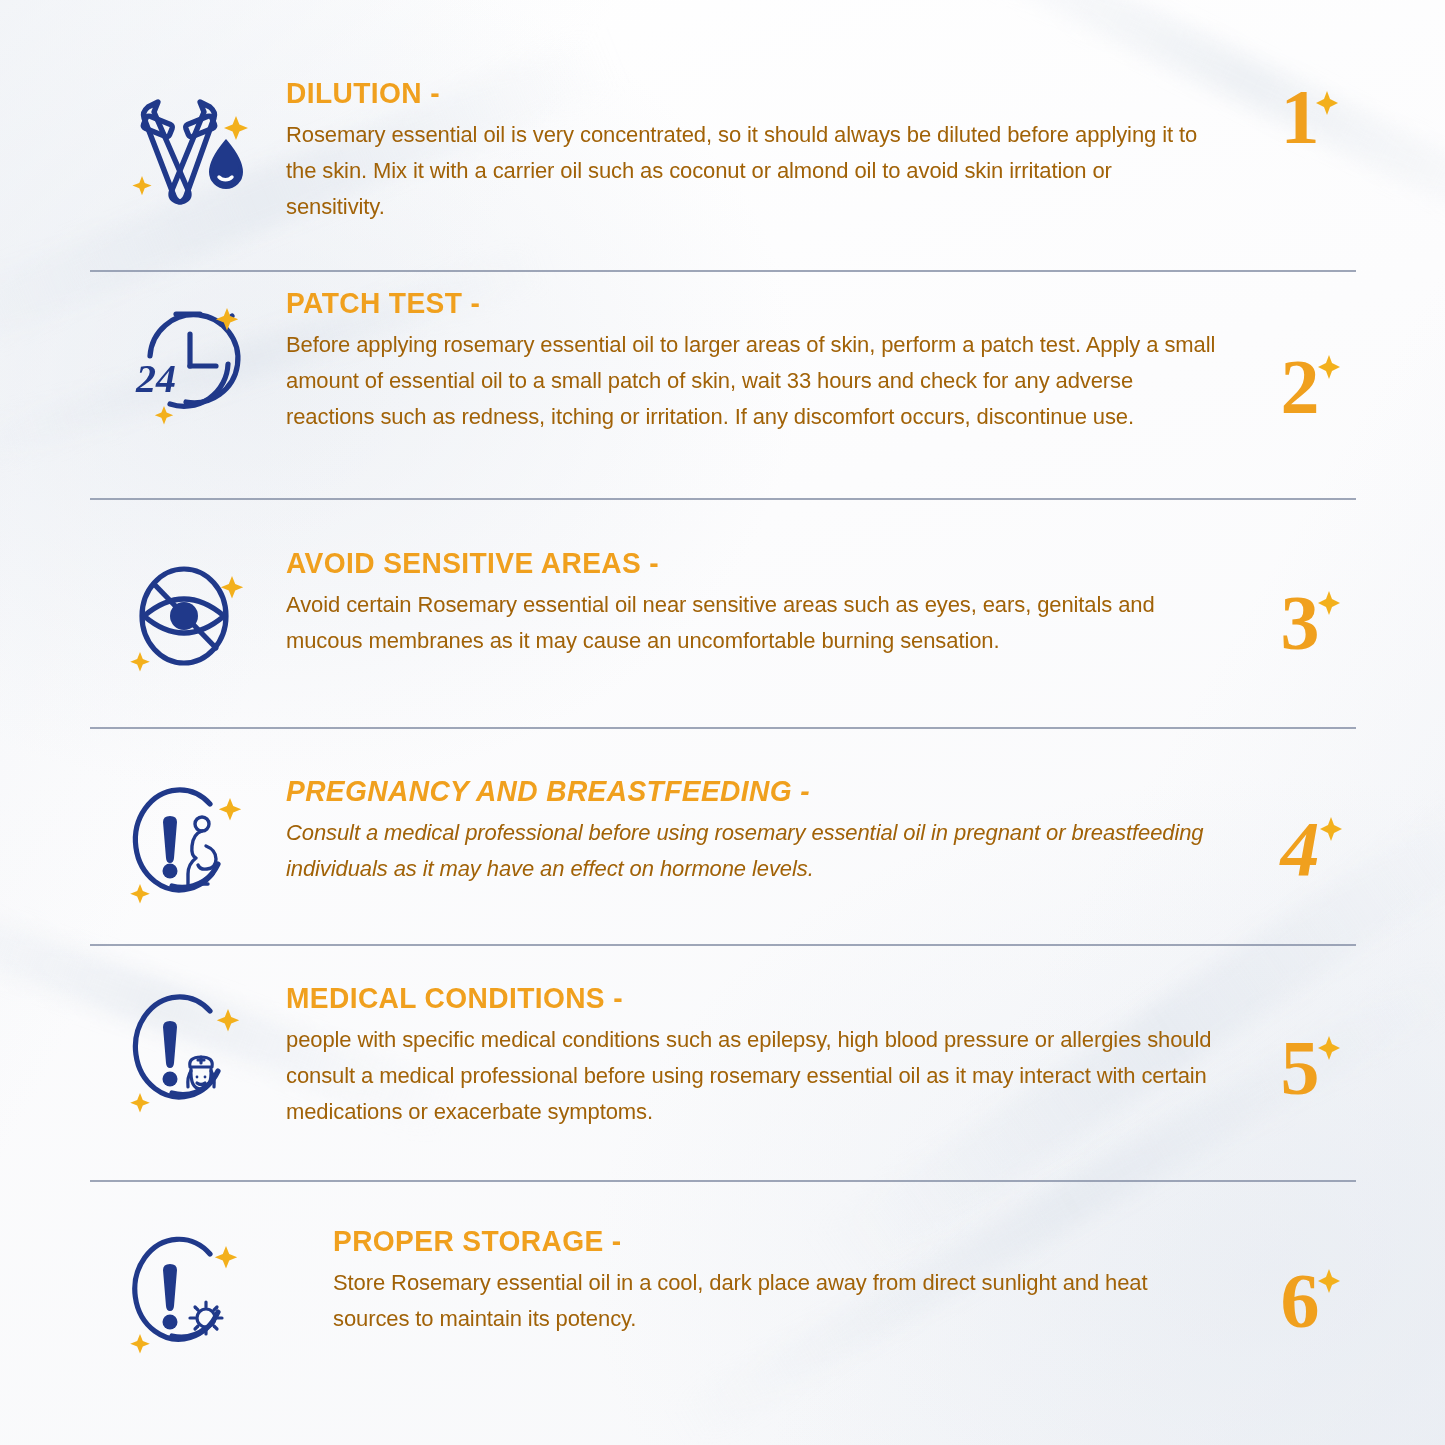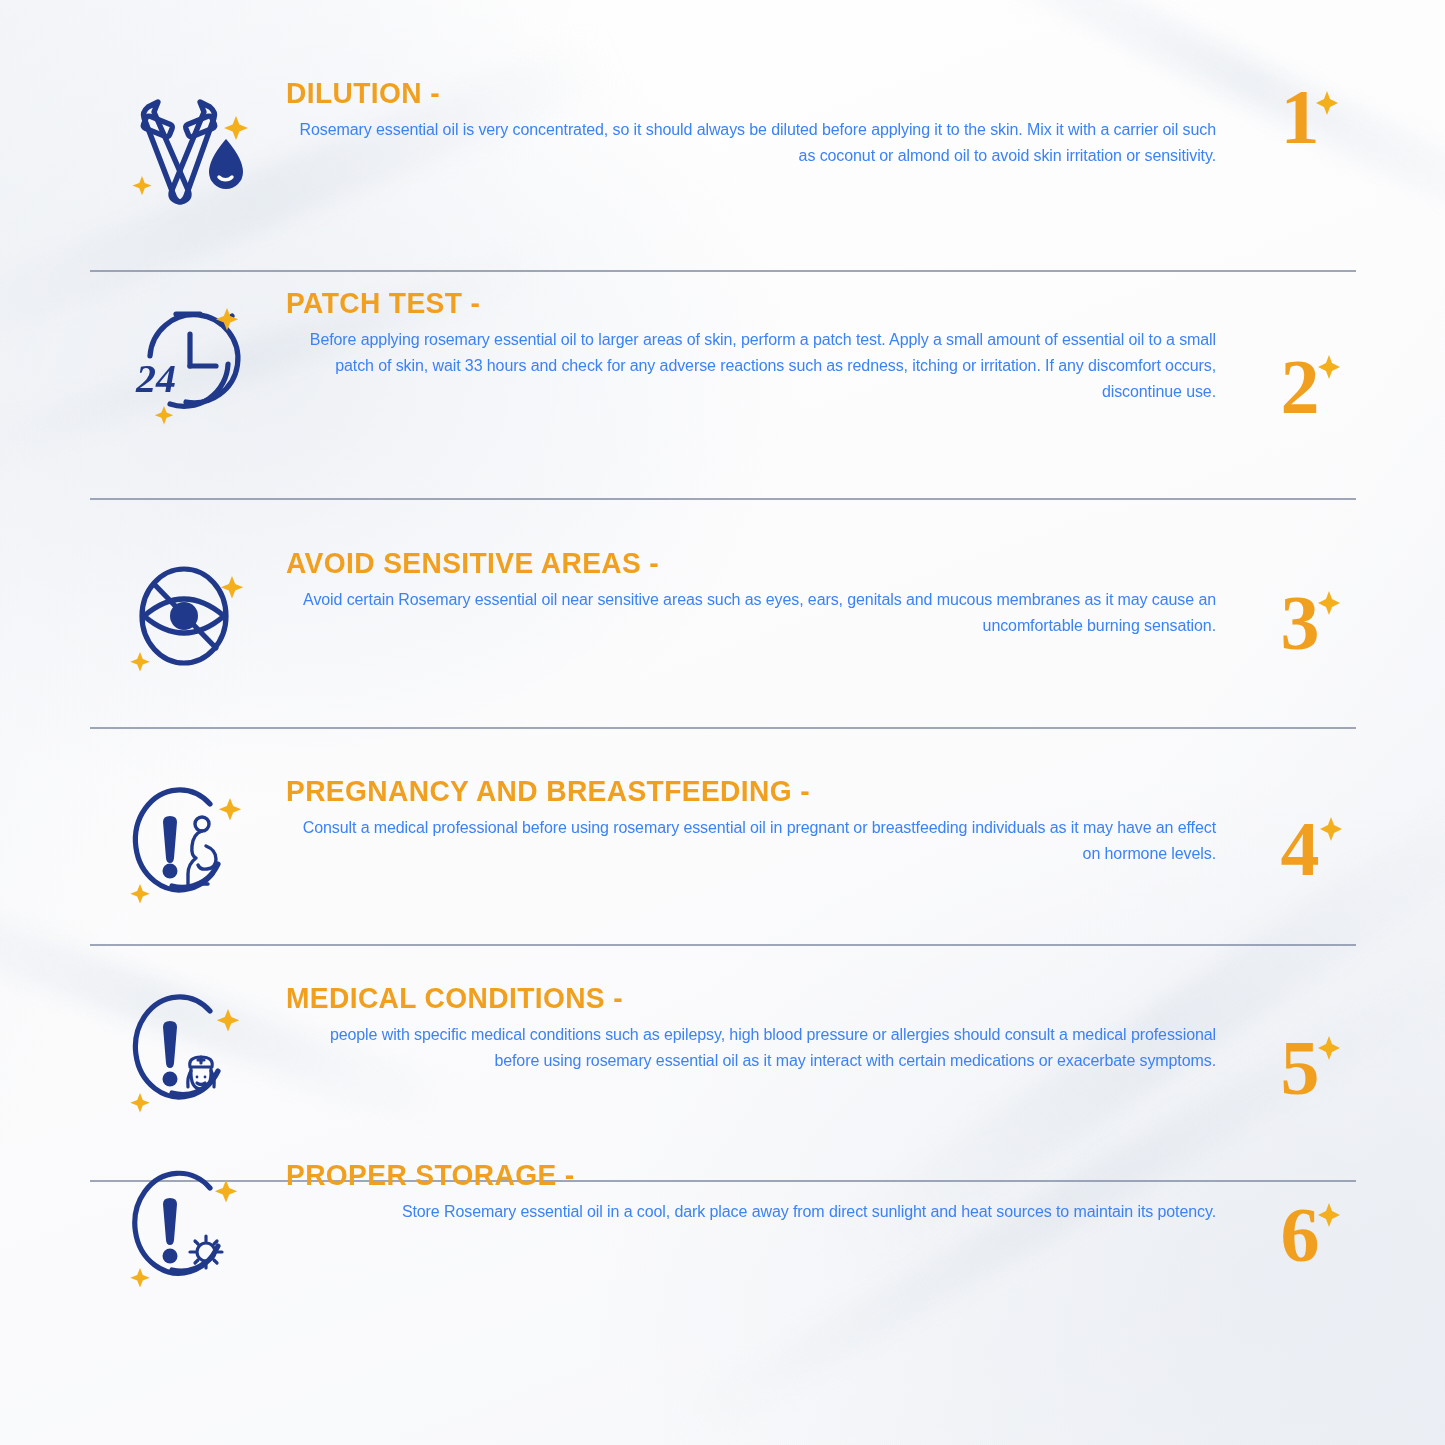--- a/index.html
+++ b/index.html
@@ -56,27 +56,26 @@
     font-weight:bold;
     letter-spacing:0.4px;
     line-height:1.05;
     margin:0 0 9px 0;
     white-space:nowrap;
     font-stretch:condensed;
     transform:scaleX(0.97);
     transform-origin:left center;
   }
   .body{
-    color:#3b82f6;
-    font-size:16px;
+    color:#a16207;
+    font-size:22px;
     line-height:1.62;
     margin:0;
     letter-spacing:-0.1px;
     max-width:930px;
-    text-align:right;
   }
   .num{
     color:#F0A01E;
     font-size:78px;
     font-weight:bold;
     line-height:1;
     font-family:"Liberation Serif", serif;
     position:relative;
   }
   .divider{
@@ -190,21 +189,21 @@
       <span class="num">3</span>
       <span class="spark" style="position:absolute;left:76px;top:42px;">
         <svg width="26" height="26" viewBox="0 0 26 26">
             <path d="M13 1 l3 8 8 4 -8 4 -3 8 -3 -8 -8 -4 8 -4 Z" fill="#F3B01C"></path>
           </svg>
       </span>
     </div>
   </div>
   <div class="divider" style="top:727px;"></div>
 
-  <div class="row" style="top:776px;">
+  <div class="row" style="top:776px;font-style:italic;">
     <div class="icon-cell">
       <span>
         <svg width="124" height="126" viewBox="0 0 124 126">
           <g fill="none" stroke="#20398A" stroke-width="5.2" stroke-linecap="round" stroke-linejoin="round">
             <path d="M84 22 A44 50 0 1 0 92 82"></path>
             <path d="M46 104 A44 50 0 0 0 86 92"></path>
           </g>
           <path d="M44 34 q7 0 7 6 l-3 36 q-0.4 5 -4 5 q-3.6 0 -4 -5 l-3 -36 q0 -6 7 -6 Z" fill="#20398A"></path>
           <circle cx="44" cy="89" r="7.5" fill="#20398A"></circle>
           <g fill="none" stroke="#20398A" stroke-width="3.4" stroke-linecap="round" stroke-linejoin="round">
@@ -265,21 +264,21 @@
       <span class="num">5</span>
       <span class="spark" style="position:absolute;left:76px;top:52px;">
         <svg width="26" height="26" viewBox="0 0 26 26">
             <path d="M13 1 l3 8 8 4 -8 4 -3 8 -3 -8 -8 -4 8 -4 Z" fill="#F3B01C"></path>
           </svg>
       </span>
     </div>
   </div>
   <div class="divider" style="top:1180px;"></div>
 
-  <div class="row" style="top:1160px;">
+  <div class="row" style="top:1226px;gap:47px;">
     <div class="icon-cell">
       <span>
         <svg width="124" height="126" viewBox="0 0 124 126">
           <g fill="none" stroke="#20398A" stroke-width="5.2" stroke-linecap="round" stroke-linejoin="round">
             <path d="M84 22 A44 50 0 1 0 92 80"></path>
             <path d="M46 104 A44 50 0 0 0 80 96"></path>
           </g>
           <path d="M44 32 q7 0 7 6 l-3 36 q-0.4 5 -4 5 q-3.6 0 -4 -5 l-3 -36 q0 -6 7 -6 Z" fill="#20398A"></path>
           <circle cx="44" cy="90" r="7.5" fill="#20398A"></circle>
           <g fill="none" stroke="#20398A" stroke-width="3.2" stroke-linecap="round">

